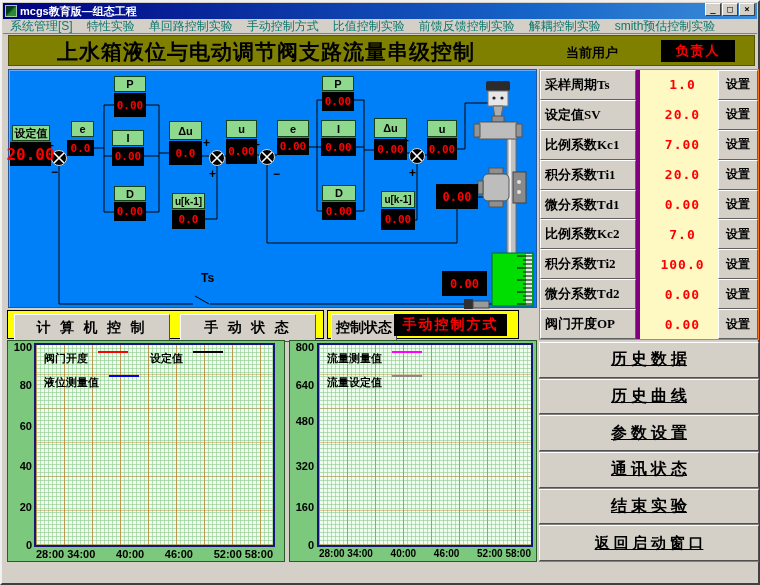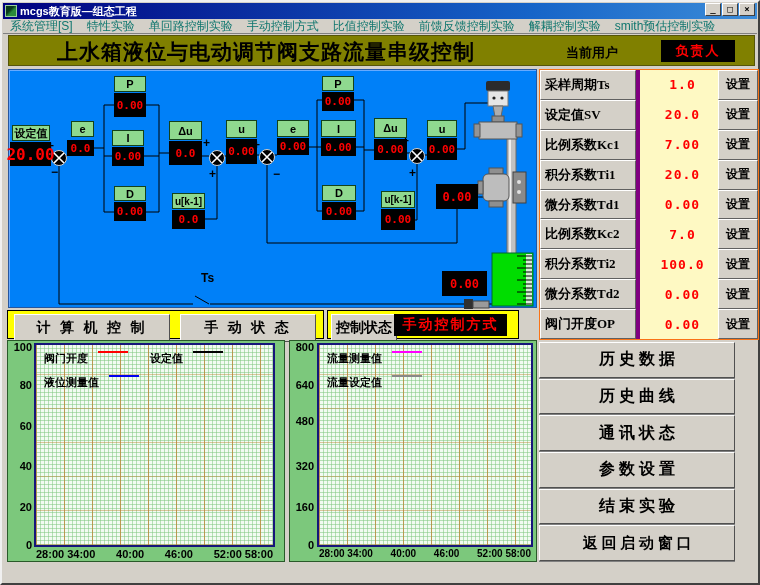--- a/index.html
+++ b/index.html
@@ -48,22 +48,22 @@
   .cell-raised { background:#d4d0c8; border:1px solid; border-color:#ffffff #606060 #606060 #ffffff; }
   .param-label { width:96px; font-size:13px; font-weight:bold; color:#000; display:flex;
                  align-items:center; padding-left:4px; font-family:"Liberation Serif", serif; white-space:nowrap; }
   .param-div { width:4px; background:#800080; }
   .param-value { flex:1; background:#fef9c3; color:#ff0000; font-weight:bold; font-size:13px;
                  font-family:"DejaVu Sans Mono",monospace; display:flex; align-items:center;
                  justify-content:center; letter-spacing:1px;padding-left:7px; }
   .param-action { width:40px; font-size:12px; font-weight:bold; color:#000; display:flex;
                   align-items:center; justify-content:center; font-family:"Liberation Serif", serif; }
   
-  .nav-panel { position:absolute; left:537px; top:340px; width:196px; height:220px; display:flex;
-               flex-direction:column; background:#808080; }
+  .nav-panel { position:absolute; left:537px; top:340px; width:220px; height:220px; display:flex;
+               flex-direction:column; background:#808080;text-decoration:underline; }
   .nav-btn { flex:1; background:#d4d0c8; border:1px solid; border-color:#ffffff #505050 #505050 #ffffff;
              margin-bottom:1px; font-size:16px; font-weight:bold; color:#000; display:flex;
              align-items:center; justify-content:center; font-family:"Liberation Serif", serif;
              white-space:nowrap; }
   
   .ctl-group { position:absolute; top:308px; height:29px; background:#ffff00; border:1px solid #000; }
   .ctl-btn { position:absolute; top:3px; height:28px; background:#d4d0c8; border:1px solid;
              border-color:#ffffff #505050 #505050 #ffffff; font-size:14px; font-weight:bold; color:#000;
              display:flex; align-items:center; justify-content:center;
              font-family:"Liberation Serif", serif; letter-spacing:3px; white-space:nowrap; }
@@ -299,22 +299,22 @@
         <div class="param-label cell-raised">阀门开度OP</div>
         <div class="param-div"></div>
         <div class="param-value">0.00</div>
         <div class="param-action cell-raised">设置</div>
       </div>
   </div>
 
   <div class="nav-panel">
     <div class="nav-btn">历  史  数  据</div>
     <div class="nav-btn">历  史  曲  线</div>
+    <div class="nav-btn">参  数  设  置</div>
     <div class="nav-btn">通  讯  状  态</div>
-    <div class="nav-btn">参  数  设  置</div>
     <div class="nav-btn">结  束  实  验</div>
     <div class="nav-btn" style="font-size:15px;">返 回 启 动 窗 口</div>
   </div>
 
   <div class="ctl-group" style="left:5px;width:317px;">
     <div class="ctl-btn" style="left:6px;width:156px;">计 算 机 控  制</div>
     <div class="ctl-btn" style="left:172px;width:136px;">手 动 状 态</div>
   </div>
   <div class="ctl-group" style="left:325px;width:192px;">
     <div class="ctl-btn" style="left:3px;width:66px;letter-spacing:0;">控制状态</div>

